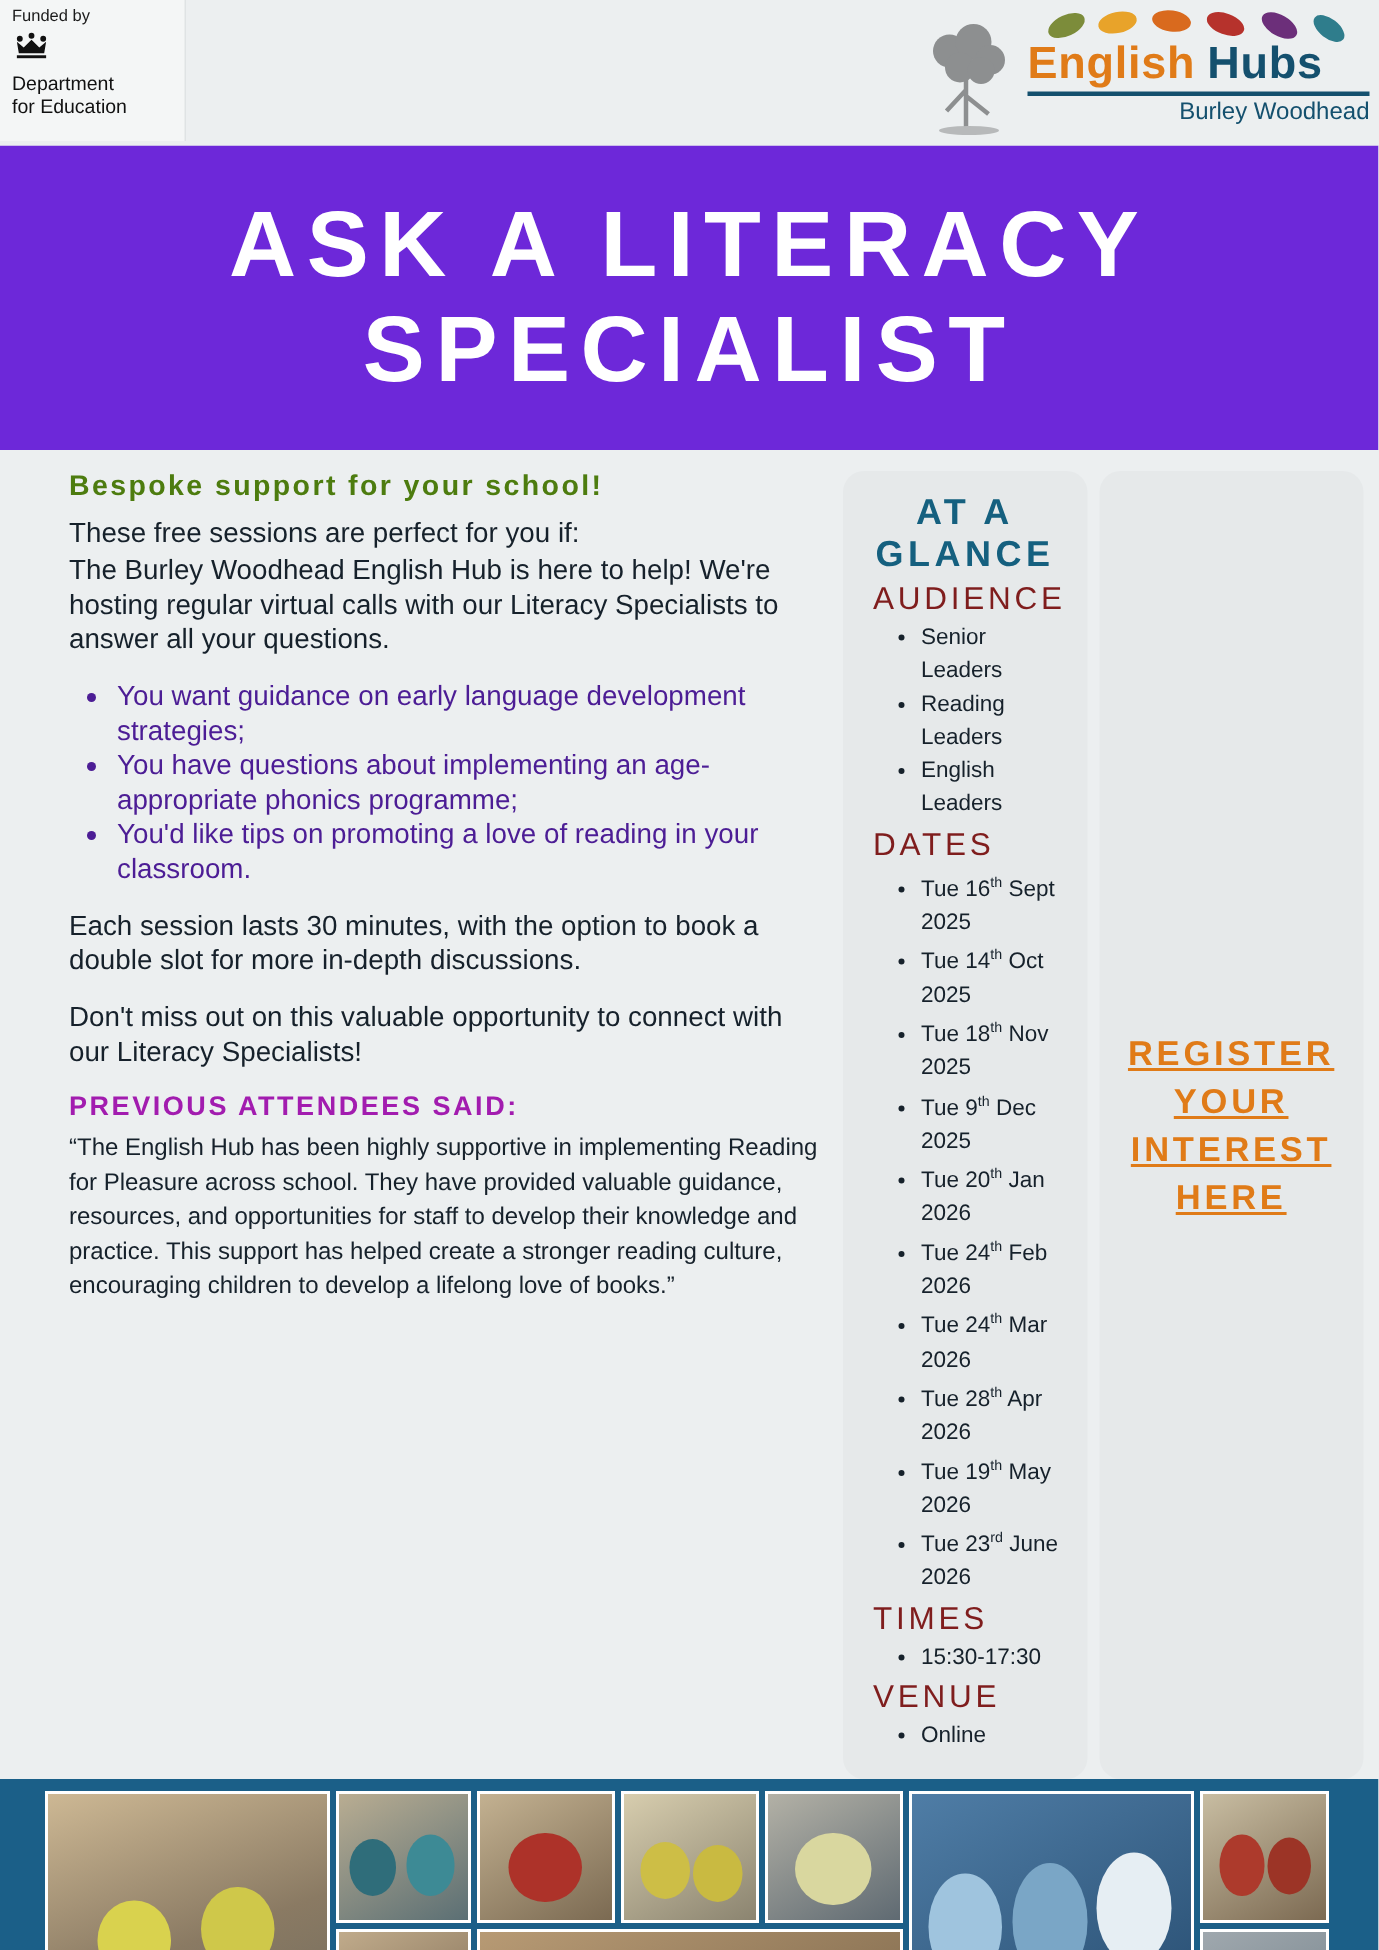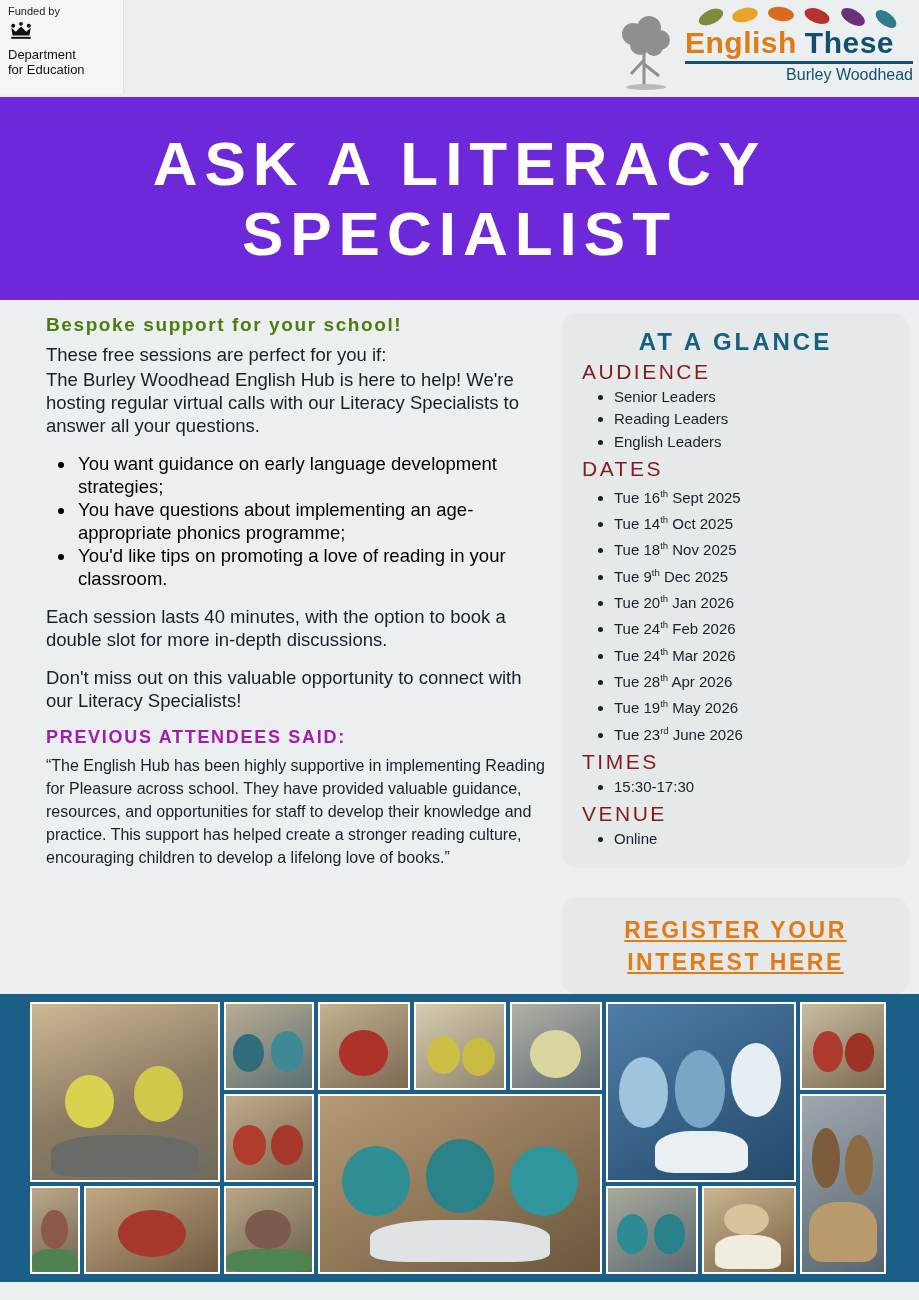--- a/index.html
+++ b/index.html
@@ -139,42 +139,41 @@
     gap: 12px;
   }
   .left-col {
     width: 540px;
     padding-left: 36px;
     box-sizing: border-box;
   }
   .right-col {
     flex: 1;
     display: flex;
-    flex-direction: column;
-    gap: 30px;
+    gap: 8px;
   }
 
   .lede {
     color: #4d7c0f;
     font-size: 19px;
     font-weight: 700;
     letter-spacing: 1.6px;
     margin: 0 0 7px 0;
   }
   .para {
     color: #16212b;
     font-size: 18.5px;
     line-height: 23px;
     margin: 0 0 15px 0;
   }
   .para.tight { margin-bottom: 2px; }
   ul.bullets {
     margin: 0 0 15px 0;
     padding-left: 30px;
-    color: #000000;
+    color: #4c1d95;
     font-size: 18.5px;
     line-height: 23px;
   }
   ul.bullets li { margin: 0; padding-left: 2px; }
 
   .subhead {
     color: #a21caf;
     font-size: 18px;
     font-weight: 700;
     letter-spacing: 1.7px;
@@ -305,21 +304,21 @@
           <path d="M31 30 L31 72 M31 46 L18 60 M31 50 L46 62" stroke="#8d8f90" stroke-width="3" fill="none"></path>
           <circle cx="20" cy="20" r="11"></circle>
             <circle cx="36" cy="14" r="12"></circle>
             <circle cx="47" cy="26" r="10"></circle>
           <circle cx="27" cy="31" r="10"></circle>
             <circle cx="41" cy="33" r="9"></circle>
           <ellipse cx="33" cy="73" rx="20" ry="3" fill="#b7b9ba"></ellipse>
         </g>
       </svg>
       <div class="hub-words">
-        <span class="hub-english">English</span><span class="hub-hubs">These</span>
+        <span class="hub-english">English</span><span class="hub-hubs">Hubs</span>
         <div class="hub-rule"></div>
         <div class="hub-sub">Burley Woodhead</div>
       </div>
     </div>
   </div>
 
   <div class="banner">
     <h1>ASK A LITERACY SPECIALIST</h1>
   </div>
 
@@ -327,21 +326,21 @@
 
     <div class="left-col">
       <div class="lede">Bespoke support for your school!</div>
       <p class="para tight">These free sessions are perfect for you if:</p>
       <p class="para">The Burley Woodhead English Hub is here to help! We're hosting regular virtual calls with our Literacy Specialists to answer all your questions.</p>
       <ul class="bullets">
         <li>You want guidance on early language development strategies;</li>
         <li>You have questions about implementing an age-appropriate phonics programme;</li>
         <li>You'd like tips on promoting a love of reading in your classroom.</li>
       </ul>
-      <p class="para">Each session lasts 40 minutes, with the option to book a double slot for more in-depth discussions.</p>
+      <p class="para">Each session lasts 30 minutes, with the option to book a double slot for more in-depth discussions.</p>
       <p class="para">Don't miss out on this valuable opportunity to connect with our Literacy Specialists!</p>
       <div class="subhead">PREVIOUS ATTENDEES SAID:</div>
       <p class="quote">“The English Hub has been highly supportive in implementing Reading for Pleasure across  school. They have provided valuable guidance, resources, and opportunities for staff to develop their knowledge and practice. This support has helped create a stronger reading culture, encouraging children to develop a lifelong love of books.”</p>
     </div>
 
     <div class="right-col">
       <div class="glance">
         <div class="glance-title">AT A GLANCE</div>
 
         <div class="glance-h">AUDIENCE</div>

